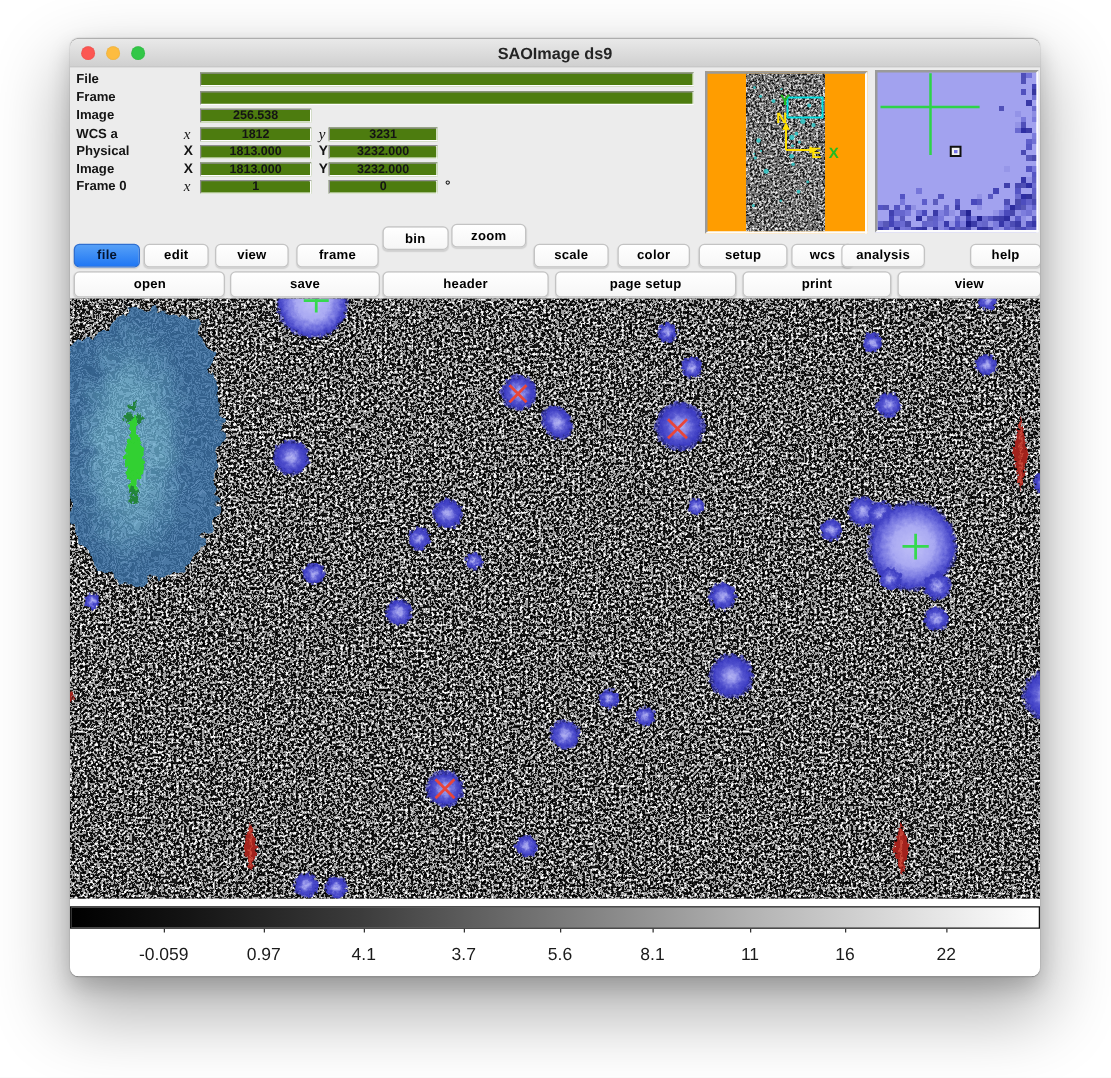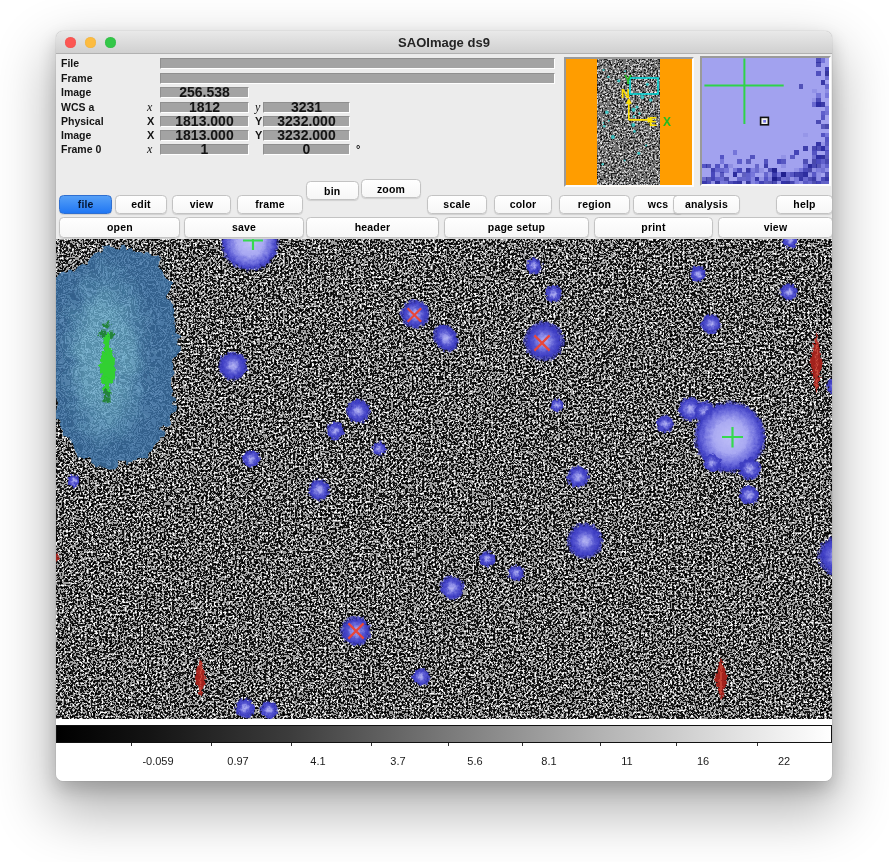--- a/index.html
+++ b/index.html
@@ -3,36 +3,36 @@
 html,body{margin:0;padding:0;width:889px;height:862px;background:#ffffff;overflow:hidden;
   font-family:"Liberation Sans",sans-serif;}
 .win{position:absolute;left:56px;top:31px;width:776px;height:750px;border-radius:7px;
   background:#ececec;box-shadow:0 26px 55px 6px rgba(0,0,0,0.30),0 8px 18px rgba(0,0,0,0.18),0 0 1px rgba(0,0,0,0.4);
   overflow:hidden;}
 .tbar{position:absolute;left:0;top:0;width:776px;height:22px;
   background:linear-gradient(#e9e9e9,#d0d0d0);border-bottom:1px solid #b1b1b1;border-radius:7px 7px 0 0;}
 .tl{position:absolute;top:6.2px;width:11px;height:11px;border-radius:50%;}
 .title{position:absolute;left:0;right:0;top:4px;text-align:center;font-size:13px;font-weight:700;color:#242424;}
 .ilbl{position:absolute;left:5px;height:11px;line-height:11px;font-size:10.5px;font-weight:700;color:#141414;}
-.fld{position:absolute;height:9px;background:#a3a3a3;border:1px solid;
-  border-color:#8f8f8f #ffffff #ffffff #8f8f8f;text-align:center;font-size:14px;font-weight:700;
+.fld{position:absolute;height:9px;background:#4d7c0f;border:1px solid;
+  border-color:#8f8f8f #ffffff #ffffff #8f8f8f;text-align:center;font-size:10px;font-weight:700;
   color:#141414;line-height:9.5px;}
 .sml{position:absolute;height:11px;line-height:11px;font-size:11px;font-weight:700;color:#141414;}
 .it{font-style:italic;font-weight:400;font-family:"Liberation Serif",serif;font-size:12px;}
 .btn{position:absolute;background:linear-gradient(#ffffff,#f6f6f6);border:1px solid #c3c3c3;
   border-radius:4.5px;box-shadow:0 1px 1px rgba(0,0,0,0.12);text-align:center;font-size:10.5px;
   font-weight:700;color:#000;display:flex;align-items:center;justify-content:center;letter-spacing:0.2px;}
 .btn.act{background:linear-gradient(#56a0f7,#2077f4);border-color:#2f6fd0;color:#04142e;}
 .pbox{position:absolute;border:2px solid;border-color:#9a9a9a #fdfdfd #fdfdfd #9a9a9a;}
 .imgarea{position:absolute;left:0;top:208px;width:776px;height:480px;background:#000;}
 .footer{position:absolute;left:0;top:688px;width:776px;height:62px;background:#ffffff;}
 .cbar{position:absolute;left:0px;top:6px;width:774px;height:16px;border:1px solid #111;
   background:linear-gradient(to right,#000 0%,#141414 12%,#3c3c3c 30%,#787878 50%,#b2b2b2 70%,#e2e2e2 88%,#fff 100%);}
 .cbl{position:absolute;top:36px;} .tick{position:absolute;top:24px;width:1px;height:3px;background:#333;}
-.cbl{position:absolute;top:36px;transform:translateX(-50%);font-size:11px;color:#1a1a1a;margin-left:27px;}
+.cbl{position:absolute;top:36px;transform:translateX(-50%);font-size:14px;color:#1a1a1a;}
 </style></head>
 <body>
 <div class="win">
   <div class="tbar">
     <div class="tl" style="left:8.7px;background:#fc5753;box-shadow:inset 0 0 1px #d94542;"></div>
     <div class="tl" style="left:28.9px;background:#fdbc40;box-shadow:inset 0 0 1px #d9a133;"></div>
     <div class="tl" style="left:49.1px;background:#33c748;box-shadow:inset 0 0 1px #29a63a;"></div>
     <div class="title">SAOImage ds9</div>
   </div>
   <div class="ilbl" style="top:27px">File</div>
@@ -293,21 +293,21 @@
     </svg>
   </div>
   <div class="btn act" style="left:3.4px;top:163.5px;width:50.6px;height:17px">file</div>
     <div class="btn" style="left:59px;top:163.5px;width:50px;height:17px">edit</div>
     <div class="btn" style="left:116px;top:163.5px;width:57px;height:17px">view</div>
     <div class="btn" style="left:181px;top:163.5px;width:64px;height:17px">frame</div>
     <div class="btn" style="left:249.5px;top:150px;width:51.5px;height:17px">bin</div>
     <div class="btn" style="left:305px;top:148px;width:58px;height:17px">zoom</div>
     <div class="btn" style="left:371px;top:163.5px;width:58px;height:17px">scale</div>
     <div class="btn" style="left:438px;top:163.5px;width:56px;height:17px">color</div>
-    <div class="btn" style="left:503px;top:163.5px;width:69px;height:17px">region</div>
+    <div class="btn" style="left:503px;top:163.5px;width:69px;height:17px">setup</div>
     <div class="btn" style="left:577px;top:163.5px;width:48px;height:17px">wcs</div>
     <div class="btn" style="left:617px;top:163.5px;width:65px;height:17px">analysis</div>
     <div class="btn" style="left:720px;top:163.5px;width:55px;height:17px">help</div>
     <div class="btn" style="left:3.4px;top:186px;width:119px;height:18.5px">open</div>
     <div class="btn" style="left:128px;top:186px;width:118px;height:18.5px">save</div>
     <div class="btn" style="left:250px;top:186px;width:131px;height:18.5px">header</div>
     <div class="btn" style="left:388px;top:186px;width:143px;height:18.5px">page setup</div>
     <div class="btn" style="left:538px;top:186px;width:117px;height:18.5px">print</div>
     <div class="btn" style="left:662px;top:186px;width:113px;height:18.5px">view</div>
   <div class="imgarea">

